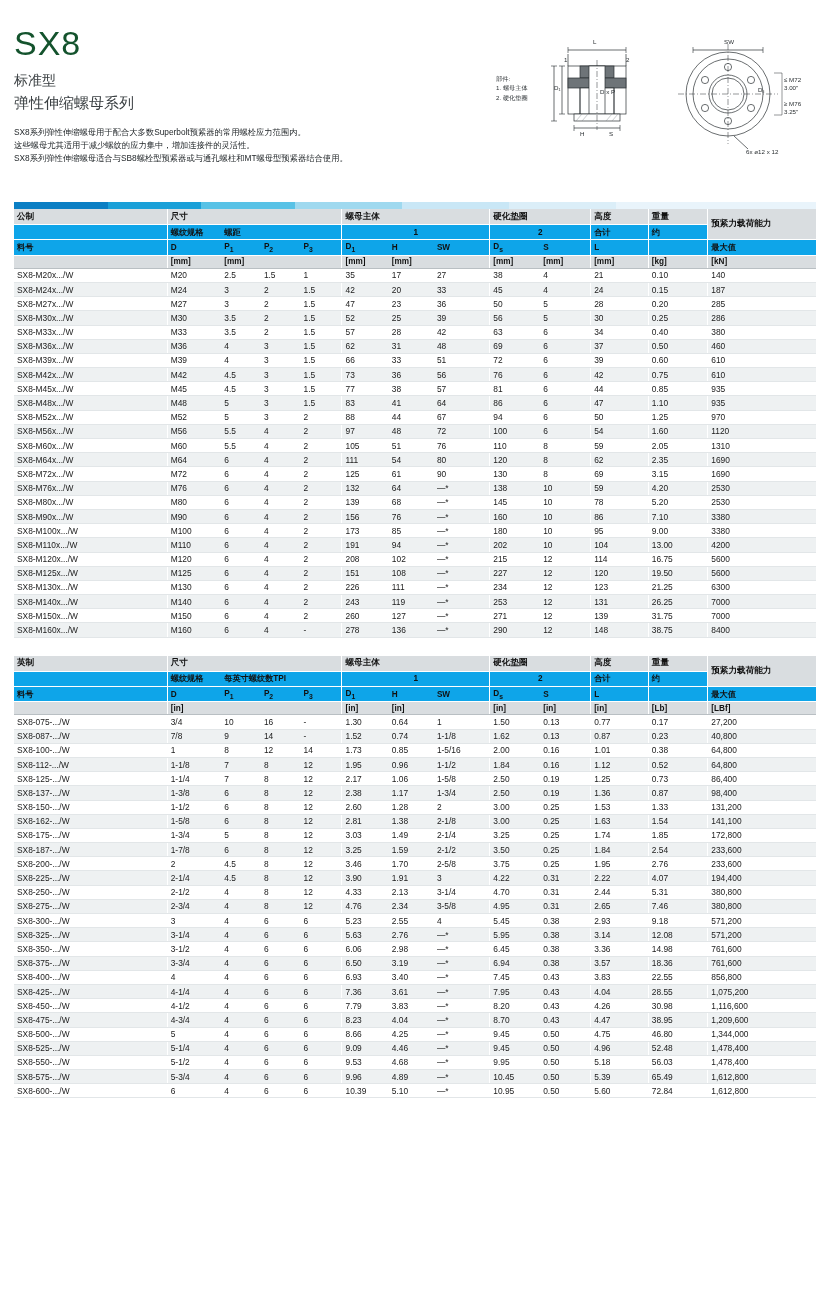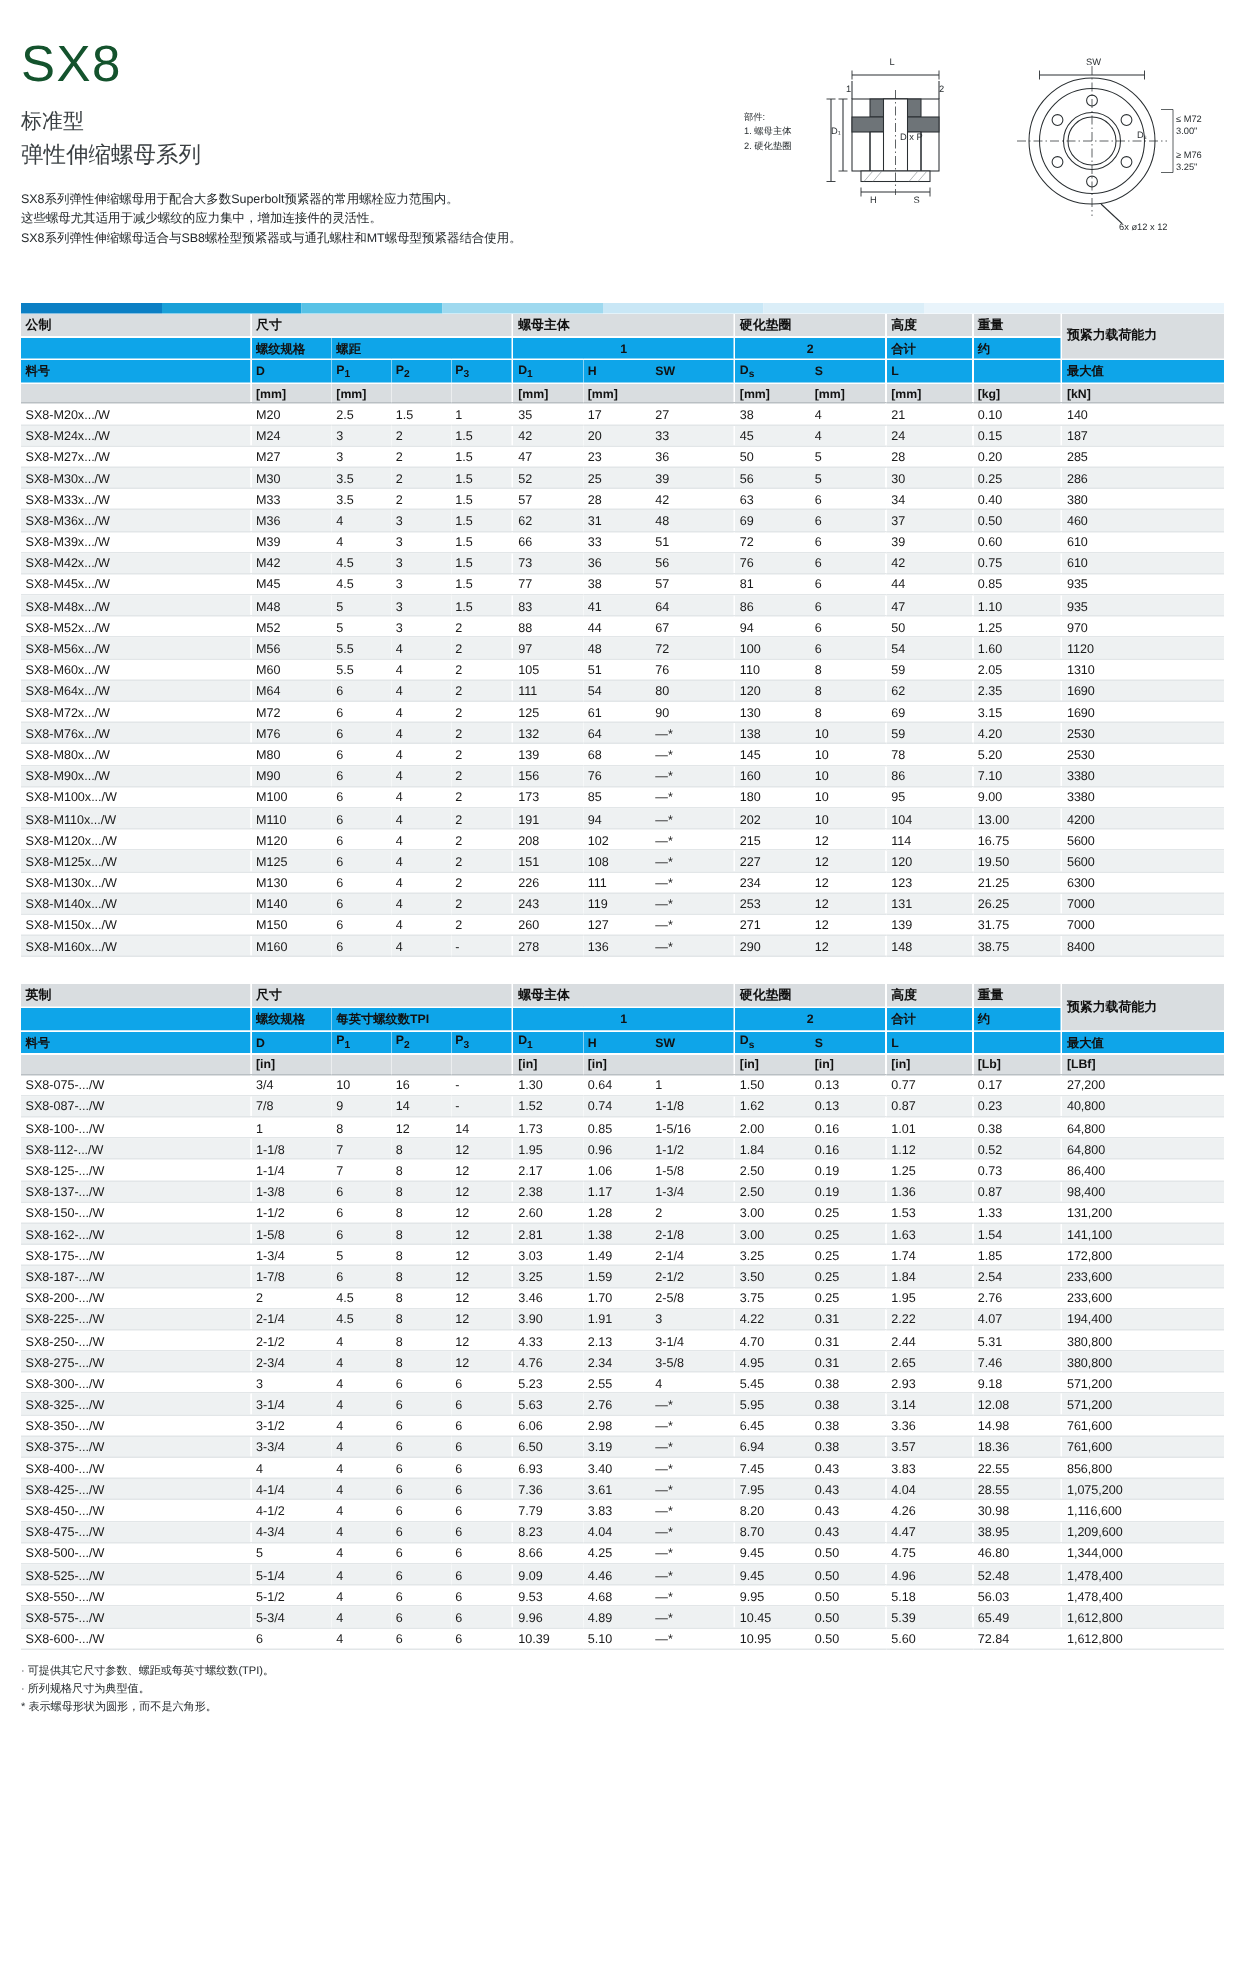--- a/index.html
+++ b/index.html
@@ -1195,19 +1195,14 @@
           <td>—*</td>
           <td class="sep">10.95</td>
           <td>0.50</td>
           <td class="sep">5.60</td>
           <td class="sep">72.84</td>
           <td class="sep">1,612,800</td>
         </tr>
       </tbody>
   </table>
 
-  <div class="footnotes">
-    <div>· 可提供其它尺寸参数、螺距或每英寸螺纹数(TPI)。</div>
-    <div>· 所列规格尺寸为典型值。</div>
-    <div>* 表示螺母形状为圆形，而不是六角形。</div>
-  </div>
 
 </div>
 
 </body></html>

